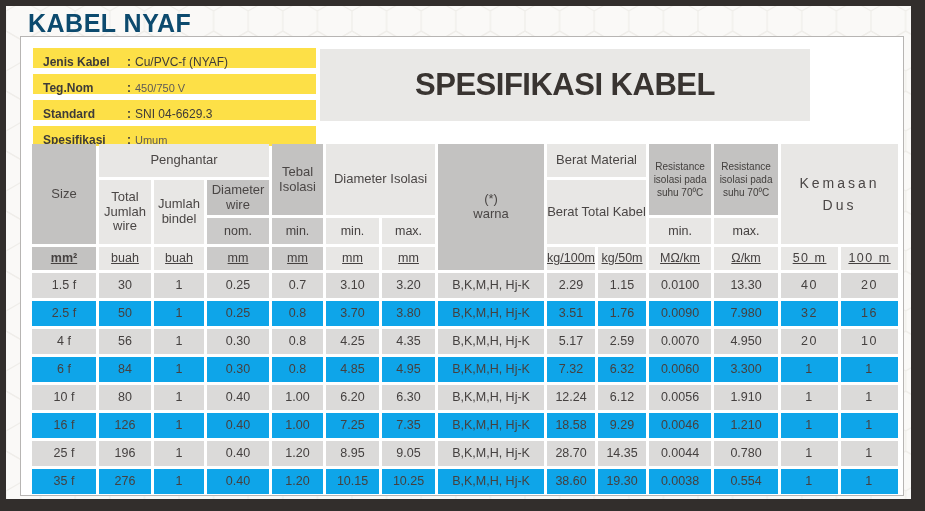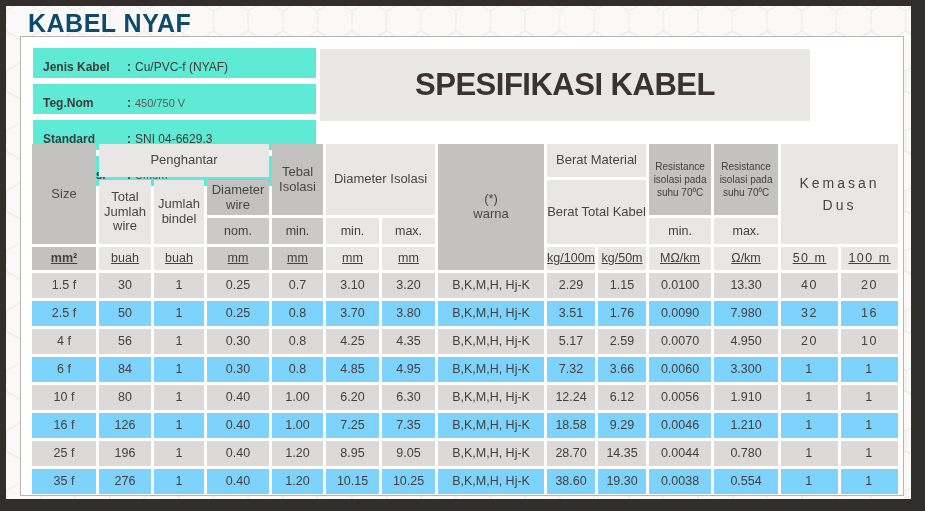--- a/index.html
+++ b/index.html
@@ -18,22 +18,22 @@
     position:absolute;left:22px;top:3px;
     font-size:25px;font-weight:bold;color:#0c4a6e;letter-spacing:.5px;
   }
   .panel{
     position:absolute;left:14px;top:30px;width:884px;height:460px;
     background:#ffffff;border:1px solid #b7b5b3;box-sizing:border-box;
   }
   
   .info{position:absolute;left:12px;top:11px;width:283px;}
   .info-row{
-    display:flex;align-items:center;height:30px;margin-bottom:6px;
-    background:#5eead4;padding:8px 0 0 10px;box-sizing:border-box;
+    display:flex;align-items:center;height:20px;margin-bottom:6px;
+    background:#fde047;padding:8px 0 0 10px;box-sizing:border-box;
   }
   .info-label{width:80px;font-size:12px;font-weight:bold;color:#3e3b39;}
   .info-colon{width:12px;font-size:12px;font-weight:bold;color:#3e3b39;text-align:center;}
   .info-value{font-size:11px;color:#5d5a58;}
   .info-value.bold{font-size:12px;font-weight:normal;color:#3e3b39;}
   
   .spec-box{
     position:absolute;left:299px;top:12px;width:490px;height:72px;
     background:#e9e8e6;display:flex;align-items:center;justify-content:center;
   }
@@ -48,21 +48,21 @@
   }
   tr.r1 td, tr.r1 th{height:33px;}
   tr.r2 td, tr.r2 th{height:35px;}
   tr.r3 td, tr.r3 th{height:26px;}
   tr.r4 td, tr.r4 th{height:23px;text-decoration:underline;}
   tr.drow td{height:25px;}
   .hdark{background:#c3c2c1;}
   .hmid{background:#cbcac9;}
   .hlight{background:#e8e7e5;}
   .rlight{background:#dbdad9;}
-  .rdark{background:#7dd3fc;margin-left:32px;}
+  .rdark{background:#0ea5e9;margin-left:32px;}
   .hd{font-size:13px;color:#4a4645;}
   .res{font-size:10px;line-height:1.3;color:#413e3c;}
   .kemasan{font-size:14px;letter-spacing:3px;line-height:1.6;}
   .ls{letter-spacing:1.5px;}
   .bold{font-weight:bold;}
   .unit{font-size:12.5px;}
 </style>
 </head>
 <body>
 
@@ -226,21 +226,21 @@
             <tr class="drow">
               <td class="rdark">6 f</td>
               <td class="rdark">84</td>
               <td class="rdark">1</td>
               <td class="rdark">0.30</td>
               <td class="rdark">0.8</td>
               <td class="rdark">4.85</td>
               <td class="rdark">4.95</td>
               <td class="rdark">B,K,M,H, Hj-K</td>
               <td class="rdark">7.32</td>
-              <td class="rdark">3.66</td>
+              <td class="rdark">6.32</td>
               <td class="rdark">0.0060</td>
               <td class="rdark">3.300</td>
               <td class="rdark ls">1</td>
               <td class="rdark ls">1</td>
             </tr>
             <tr class="drow">
               <td class="rlight">10 f</td>
               <td class="rlight">80</td>
               <td class="rlight">1</td>
               <td class="rlight">0.40</td>

